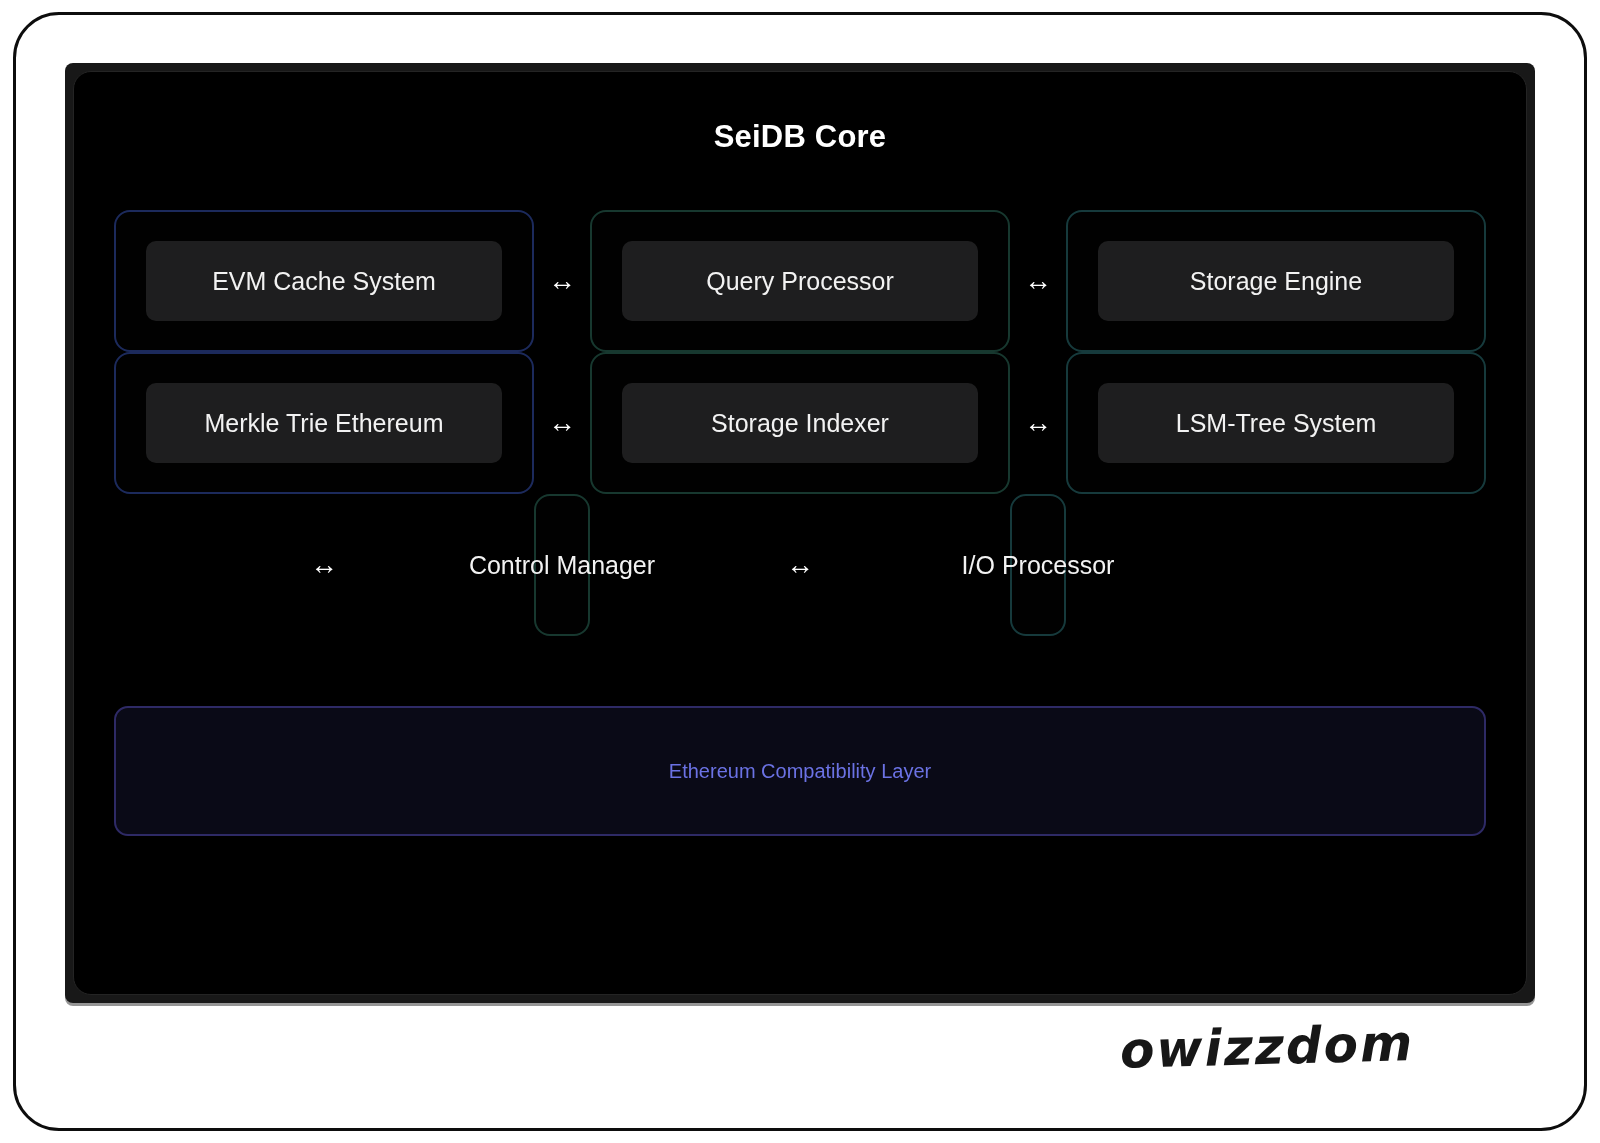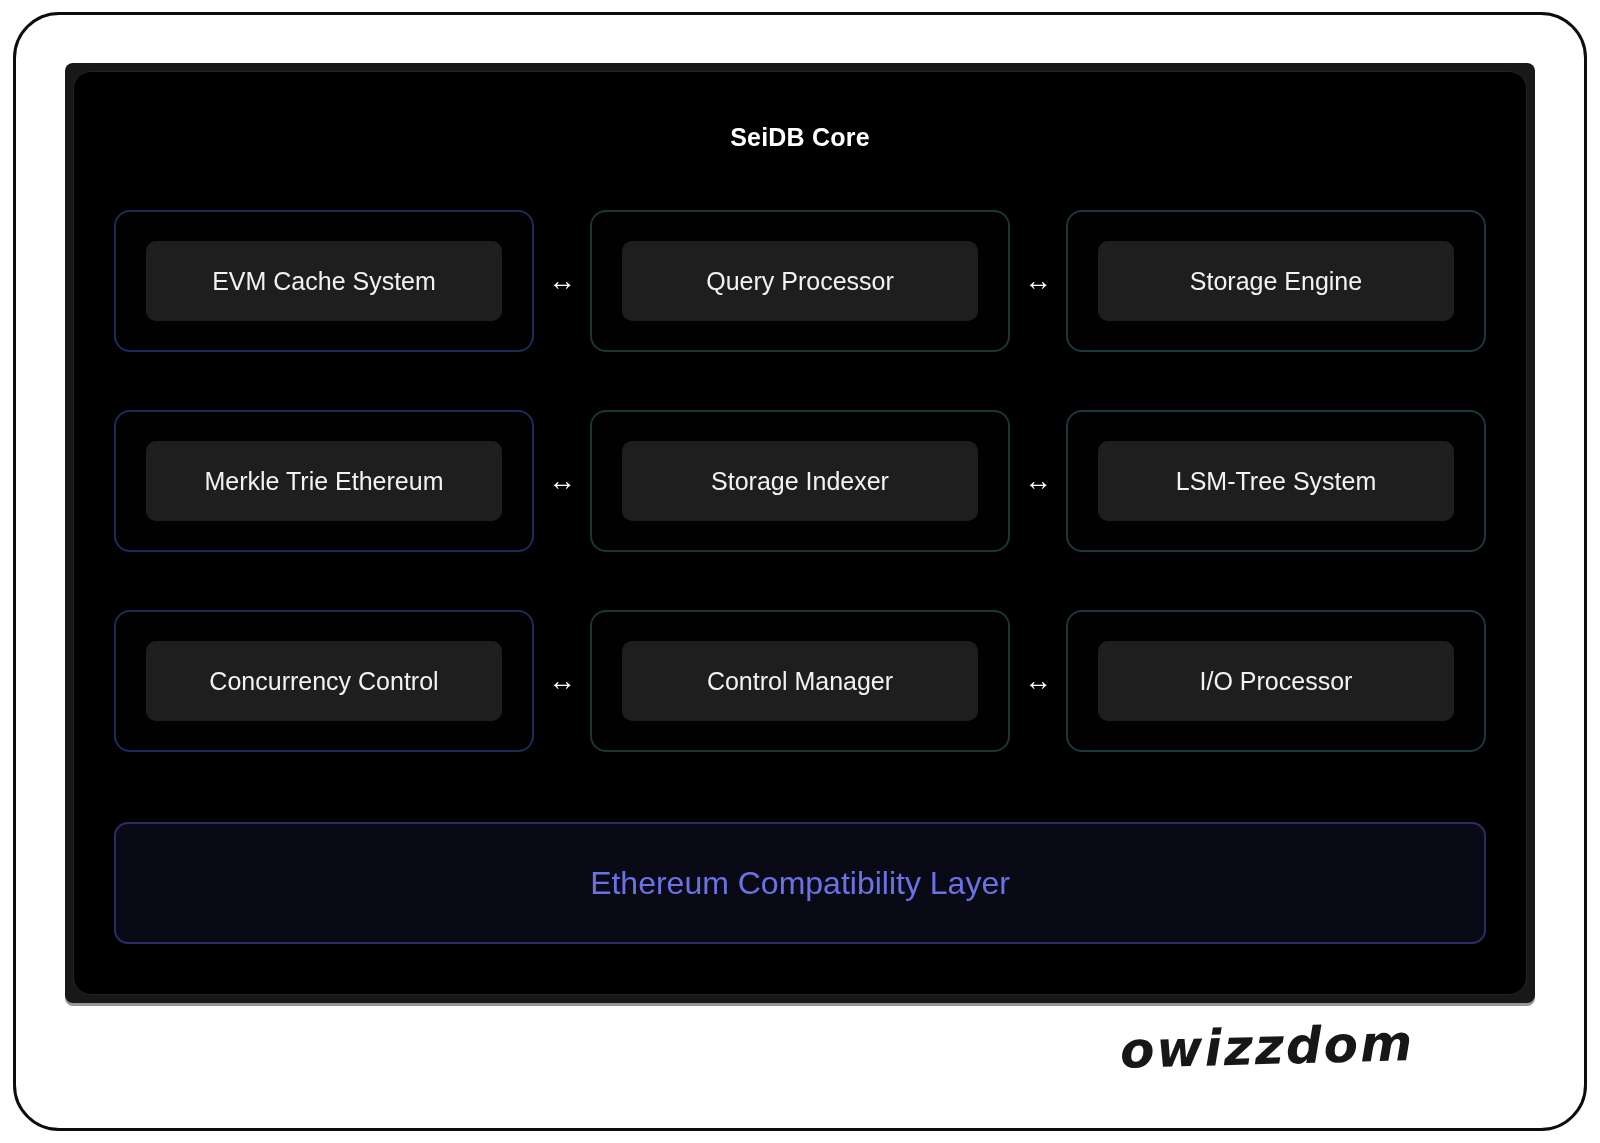--- a/index.html
+++ b/index.html
@@ -35,33 +35,32 @@
     background: #000000;
     border: 1px solid #242424;
     border-radius: 18px;
     padding: 46px 40px 50px 40px;
     display: flex;
     flex-direction: column;
   }
 
   .diagram-title {
     color: #ffffff;
-    font-size: 25px;
+    font-size: 31px;
     font-weight: 700;
     text-align: center;
     line-height: 38px;
     letter-spacing: 0.2px;
   }
 
   .grid {
     margin-top: 54px;
     display: grid;
     grid-template-columns: 1fr 56px 1fr 56px 1fr;
     grid-auto-rows: 142px;
-    row-gap: 58px;
     align-items: stretch;
   }
 
   .node {
     border: 2px solid #222;
     border-radius: 16px;
     background: #010101;
     display: flex;
     align-items: center;
     justify-content: center;
@@ -100,21 +99,21 @@
     height: 130px;
     border: 2px solid #2e2a66;
     border-radius: 14px;
     background: #0a0a17;
     display: flex;
     align-items: center;
     justify-content: center;
   }
   .layer-label {
     color: #6b72e4;
-    font-size: 32px;
+    font-size: 20px;
     font-weight: 400;
   }
 
   .watermark {
     position: absolute;
     right: 170px;
     bottom: 52px;
     font-family: "DejaVu Sans", cursive;
     font-style: italic;
     font-weight: 700;
@@ -172,25 +171,20 @@
         </div>
         <div class="connector">
           <span>↔</span>
         </div>
         <div class="node col-right">
           <div class="node-inner">
             <span class="node-label">LSM-Tree System</span>
           </div>
         </div>
 
-        <div class="node col-left">
-          <div class="node-inner">
-            <span class="node-label">Concurrency Control</span>
-          </div>
-        </div>
         <div class="connector">
           <span>↔</span>
         </div>
         <div class="node col-middle">
           <div class="node-inner">
             <span class="node-label">Control Manager</span>
           </div>
         </div>
         <div class="connector">
           <span>↔</span>

